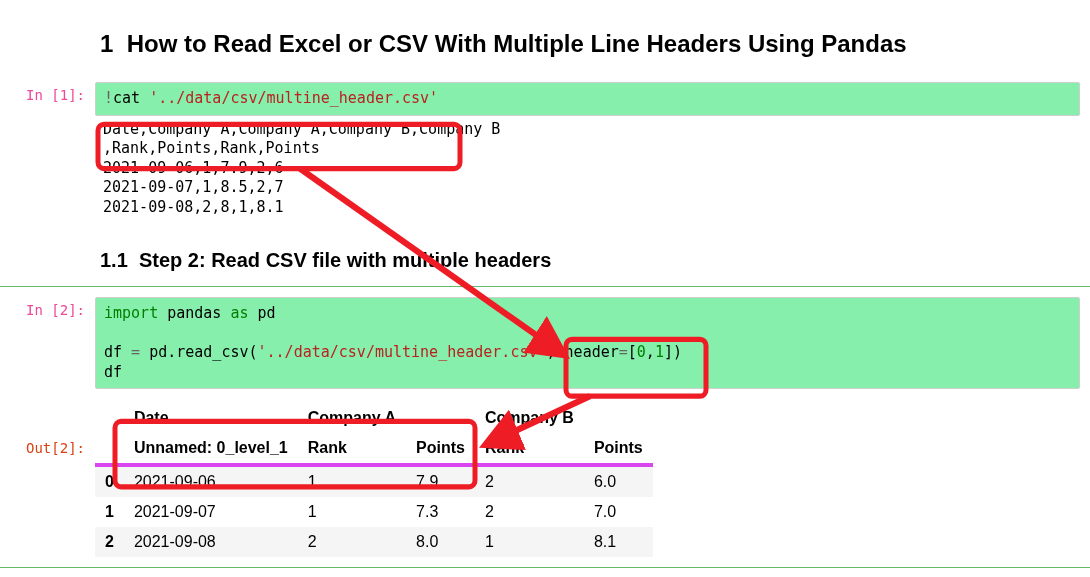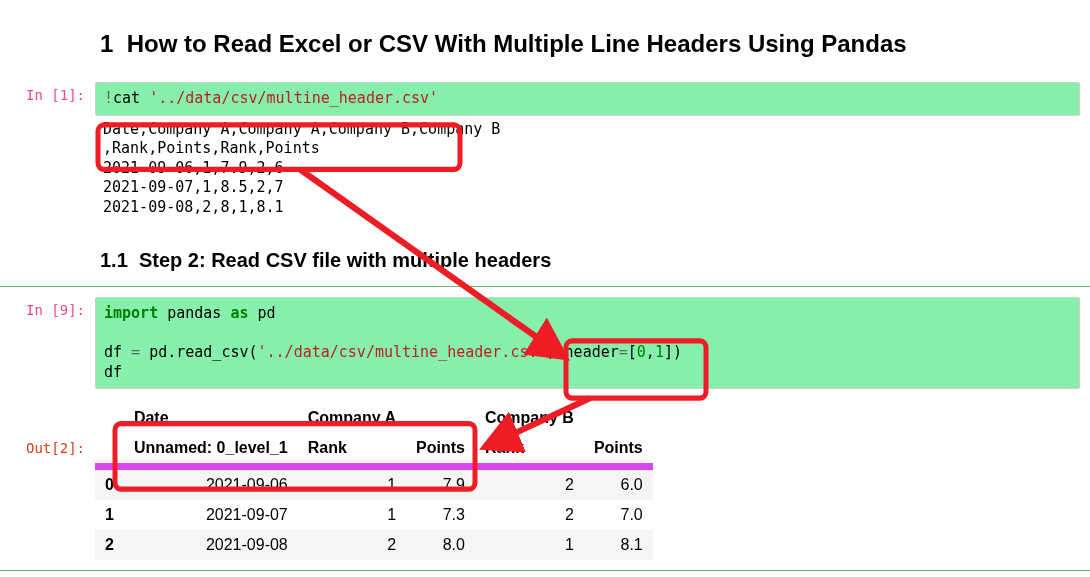--- a/index.html
+++ b/index.html
@@ -56,44 +56,44 @@
     overflow-x: auto;
   }
   .output-area {
     padding: 4px 8px;
     font-family: "DejaVu Sans Mono", Menlo, Consolas, monospace;
     font-size: 15px;
     line-height: 1.3;
     white-space: pre;
     position: relative;
   }
-  .tok-kw { color: #008000; font-weight: 700; }
+  .tok-kw { color: #008000; font-weight: 400; }
   .tok-str { color: #BA2121; }
   .tok-op { color: #666; }
   .tok-num { color: #008000; }
   .selected-cell {
     border-top: 1px solid #66BB6A;
     border-bottom: 1px solid #66BB6A;
     padding: 6px 0;
   }
   .df-table {
     font-family: -apple-system, BlinkMacSystemFont, "Segoe UI", Helvetica, Arial, sans-serif;
     font-size: 16px;
     border-collapse: collapse;
     margin: 6px 0 0 0;
     position: relative;
   }
   .df-table th, .df-table td {
     padding: 6px 10px;
-    text-align: right;
+    text-align: left;
     border: none;
   }
   .df-table thead th {
     font-weight: 700;
-    border-bottom: 7px solid #d946ef;
+    border-bottom: 4px solid #d946ef;
     text-align: left;
   }
   .df-table thead tr:first-child th { border-bottom: none; }
   .df-table tbody th {
     font-weight: 700;
     text-align: left;
   }
   .df-table tbody tr:nth-child(odd) { background: #f5f5f5; }
   .df-table tbody tr:nth-child(even) { background: #fff; }
   .svg-overlay {
@@ -143,21 +143,21 @@
 2021-09-08,2,8,1,8.1</span></div>
     </div>
   </div>
 
   <h2>
     <span>1.1</span>&nbsp;&nbsp;<span>Step 2: Read CSV file with multiple headers</span>
   </h2>
 
   <div class="selected-cell">
     <div class="cell">
-      <div class="prompt">In [9]:</div>
+      <div class="prompt">In [2]:</div>
       <div class="cell-body">
         <div class="input-area"><span class="tok-kw">import</span><span> pandas </span><span class="tok-kw">as</span><span> pd</span><span>
 
 </span><span>df </span><span class="tok-op">=</span><span> pd.read_csv(</span><span class="tok-str">'../data/csv/multine_header.csv'</span><span>, header</span><span class="tok-op">=</span><span>[</span><span class="tok-num">0</span><span>,</span><span class="tok-num">1</span><span>])</span><span>
 df</span></div>
       </div>
     </div>
 
     <div class="cell">
       <div class="prompt out">Out[2]:</div>

